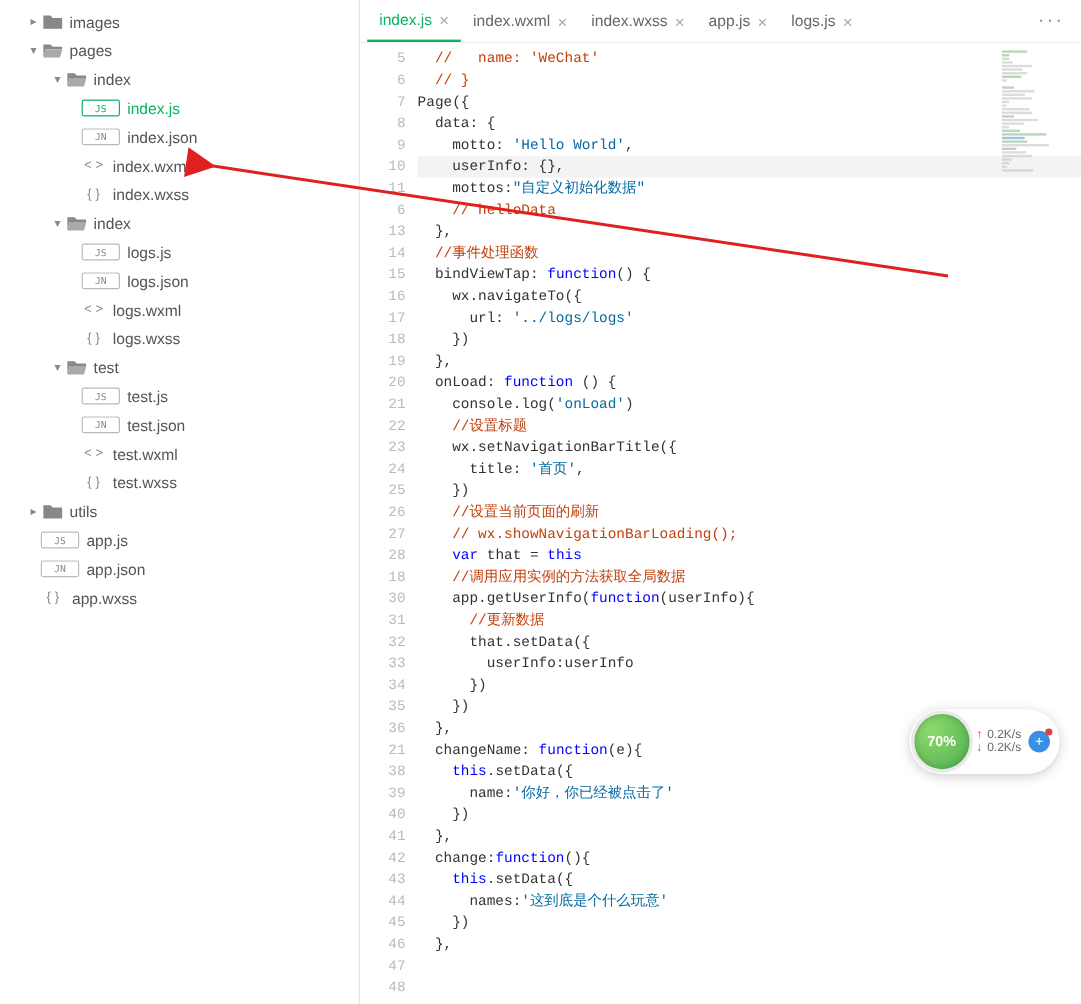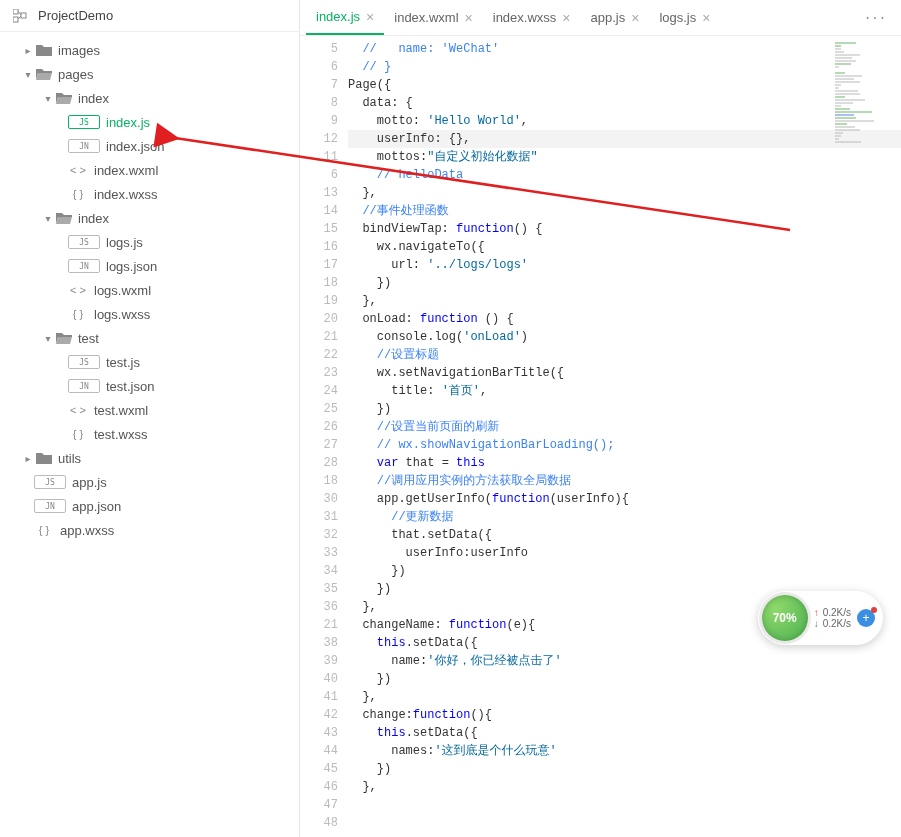--- a/index.html
+++ b/index.html
@@ -26,21 +26,21 @@
   .tabs { display: flex; align-items: center; height: 36px; border-bottom: 1px solid #eee; padding-left: 6px; }
   .tab { display: flex; align-items: center; padding: 0 10px; height: 100%; cursor: pointer; color: #666; font-size: 13px; }
   .tab.active { color: #09b364; border-bottom: 2px solid #09b364; }
   .tab .close { margin-left: 6px; color: #aaa; font-size: 14px; }
   .tab-spacer { flex: 1; }
   .tab-more { padding: 0 14px; color: #888; font-size: 16px; letter-spacing: 2px; }
   .code-wrap { flex: 1; display: flex; position: relative; overflow: hidden; }
   .gutter { width: 48px; text-align: right; padding-right: 10px; color: #bbb; background: #fff; font-family: Consolas, "Courier New", monospace; font-size: 12px; line-height: 18px; padding-top: 4px; user-select: none; }
   .gutter div { height: 18px; }
   .code { flex: 1; font-family: Consolas, "Courier New", monospace; font-size: 12px; line-height: 18px; padding-top: 4px; color: #333; white-space: pre; position: relative; }
-  .b{ color:#0000ff;} .s{ color:#0369a1;font-family:Liberation Mono, monospace;} .c{ color:#3b82f6;} .d{ color:#333;} .hl{ background:#f3f3f3; display:inline-block; width:100%; }
+  .b{ color:#0000ff;} .s{ color:#0369a1;font-family:Liberation Mono, monospace;} .c{ color:#c2410c;} .d{ color:#333;} .hl{ background:#f3f3f3; display:inline-block; width:100%; }
   .minimap { position: absolute; top: 6px; right: 6px; width: 60px; height: 100px; opacity: 0.5; pointer-events: none; }
   .mm-line { height: 2px; margin-bottom: 1px; }
   
   .arrow-svg { position: absolute; top: 0; left: 0; pointer-events: none; }
   
   .float-widget { position: absolute; right: 18px; bottom: 192px; display: flex; align-items: center; background: #fff; border-radius: 30px; padding: 4px 8px 4px 4px; box-shadow: 0 2px 10px rgba(0,0,0,0.2); }
   .circle { width: 46px; height: 46px; border-radius: 50%; background: radial-gradient(circle at 30% 30%, #8ed96b, #4caf50); display: flex; align-items: center; justify-content: center; color: #fff; font-size: 12px; font-weight: 600; margin-right: 6px; box-shadow: inset 0 0 6px rgba(0,0,0,0.2), 0 0 0 3px #e9e9e9; }
   .net { display: flex; flex-direction: column; font-size: 10px; color: #666; margin-right: 6px; }
   .net span { display: flex; align-items: center; gap: 4px; }
   .arrow-up { color: #e04040; }
@@ -48,32 +48,20 @@
   .plus-btn { width: 18px; height: 18px; border-radius: 50%; background: #3b8fe3; color: #fff; display: flex; align-items: center; justify-content: center; font-size: 12px; position: relative; }
   .plus-btn::after { content:""; position:absolute; top:-2px; right:-2px; width:6px; height:6px; border-radius:50%; background:#e04040; }
   .icon-btn { width:20px; display:inline-flex; justify-content:center; color:#888; margin-right:8px;}
 </style>
 </head>
 <body>
 
 <div class="root">
 
   <div class="sidebar">
-    <div class="sidebar-header">
-      <span class="icon-btn">
-        <svg width="14" height="14" viewBox="0 0 14 14">
-            <rect x="0" y="0" width="5" height="5" fill="none" stroke="#888"></rect>
-            <rect x="0" y="8" width="5" height="5" fill="none" stroke="#888"></rect>
-            <rect x="8" y="4" width="5" height="5" fill="none" stroke="#888"></rect>
-            <line x1="5" y1="2" x2="8" y2="6" stroke="#888"></line>
-            <line x1="5" y1="10" x2="8" y2="7" stroke="#888"></line>
-          </svg>
-      </span>
-      <span class="proj-name">ProjectDemo</span>
-    </div>
     <div class="tree">
 
       <div class="tree-row indent-0">
         <span class="disclosure">▸</span>
         <span class="folder-icon">
             <svg viewBox="0 0 16 14">
               <path d="M0 2h6l2 2h8v9H0z" fill="#888"></path>
             </svg>
           </span>
         <span class="tree-label">images</span>
@@ -221,21 +209,21 @@
       <div class="tab-spacer"></div>
       <div class="tab-more">···</div>
     </div>
     <div class="code-wrap">
       <div class="gutter" id="gutter">
           <div>5</div>
           <div>6</div>
           <div>7</div>
           <div>8</div>
           <div>9</div>
-          <div>12</div>
+          <div>10</div>
           <div>11</div>
           <div>6</div>
           <div>13</div>
           <div>14</div>
           <div>15</div>
           <div>16</div>
           <div>17</div>
           <div>18</div>
           <div>19</div>
           <div>20</div>

